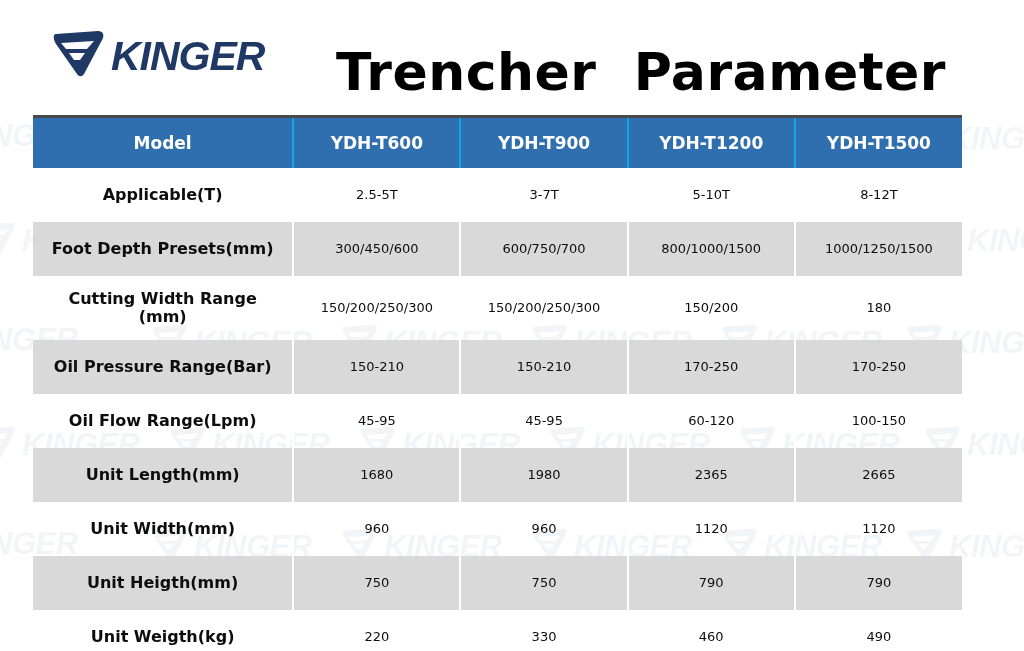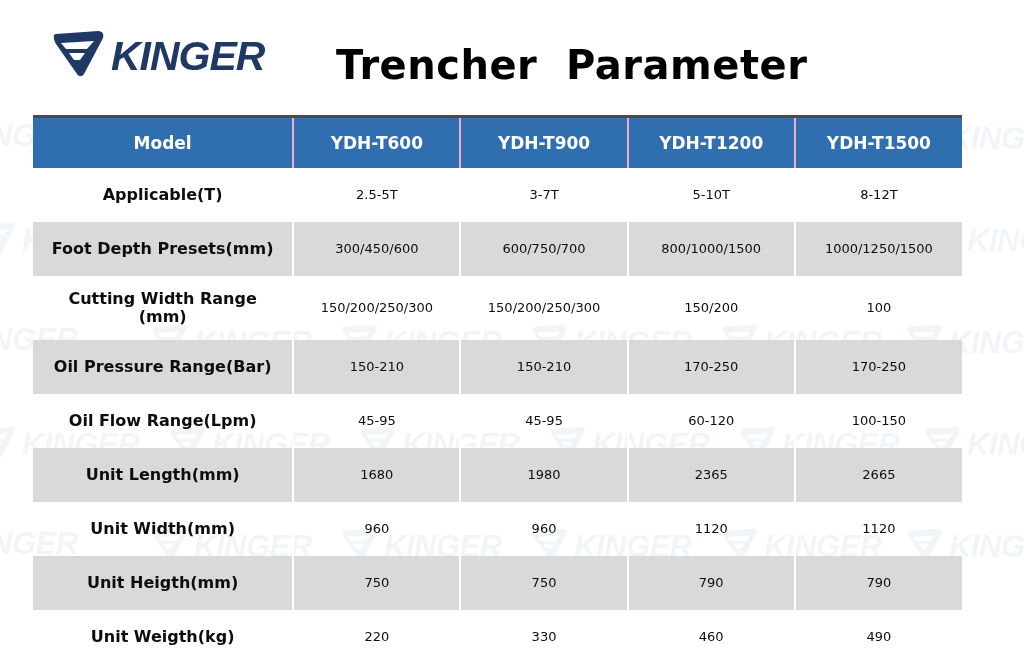--- a/index.html
+++ b/index.html
@@ -65,21 +65,21 @@
     letter-spacing: -1px;
     color: #1f3864;
     line-height: 1;
   }
   #page-title {
     position: absolute;
     left: 336px;
     top: 42px;
     font-family: "DejaVu Sans", sans-serif;
     font-weight: bold;
-    font-size: 40px;
+    font-size: 52px;
     color: #000000;
     letter-spacing: 0.5px;
     white-space: pre;
   }
 
   
   #param-table-wrap {
     position: absolute;
     left: 33px;
     top: 115px;
@@ -98,21 +98,21 @@
 
   #param-table thead th {
     background: #2f6eaf;
     color: #ffffff;
     font-family: "DejaVu Sans", sans-serif;
     font-weight: bold;
     font-size: 17px;
     height: 50px;
     text-align: center;
     vertical-align: middle;
-    border-right: 2px solid #f9a8d4;
+    border-right: 2px solid #0ea5e9;
     padding: 0 4px;
   }
   #param-table thead th:last-child { border-right: none; }
 
   #param-table tbody td {
     font-family: "DejaVu Sans", sans-serif;
     font-size: 13px;
     color: #0d0d0d;
     text-align: center;
     vertical-align: middle;
@@ -408,21 +408,21 @@
           <td>300/450/600</td>
           <td>600/750/700</td>
           <td>800/1000/1500</td>
           <td>1000/1250/1500</td>
         </tr>
         <tr class="plain tall">
           <td class="lbl">Cutting Width Range<br>(mm)</td>
           <td>150/200/250/300</td>
           <td>150/200/250/300</td>
           <td>150/200</td>
-          <td>100</td>
+          <td>180</td>
         </tr>
         <tr class="shaded">
           <td class="lbl">Oil Pressure Range(Bar)</td>
           <td>150-210</td>
           <td>150-210</td>
           <td>170-250</td>
           <td>170-250</td>
         </tr>
         <tr class="plain">
           <td class="lbl">Oil Flow Range(Lpm)</td>

